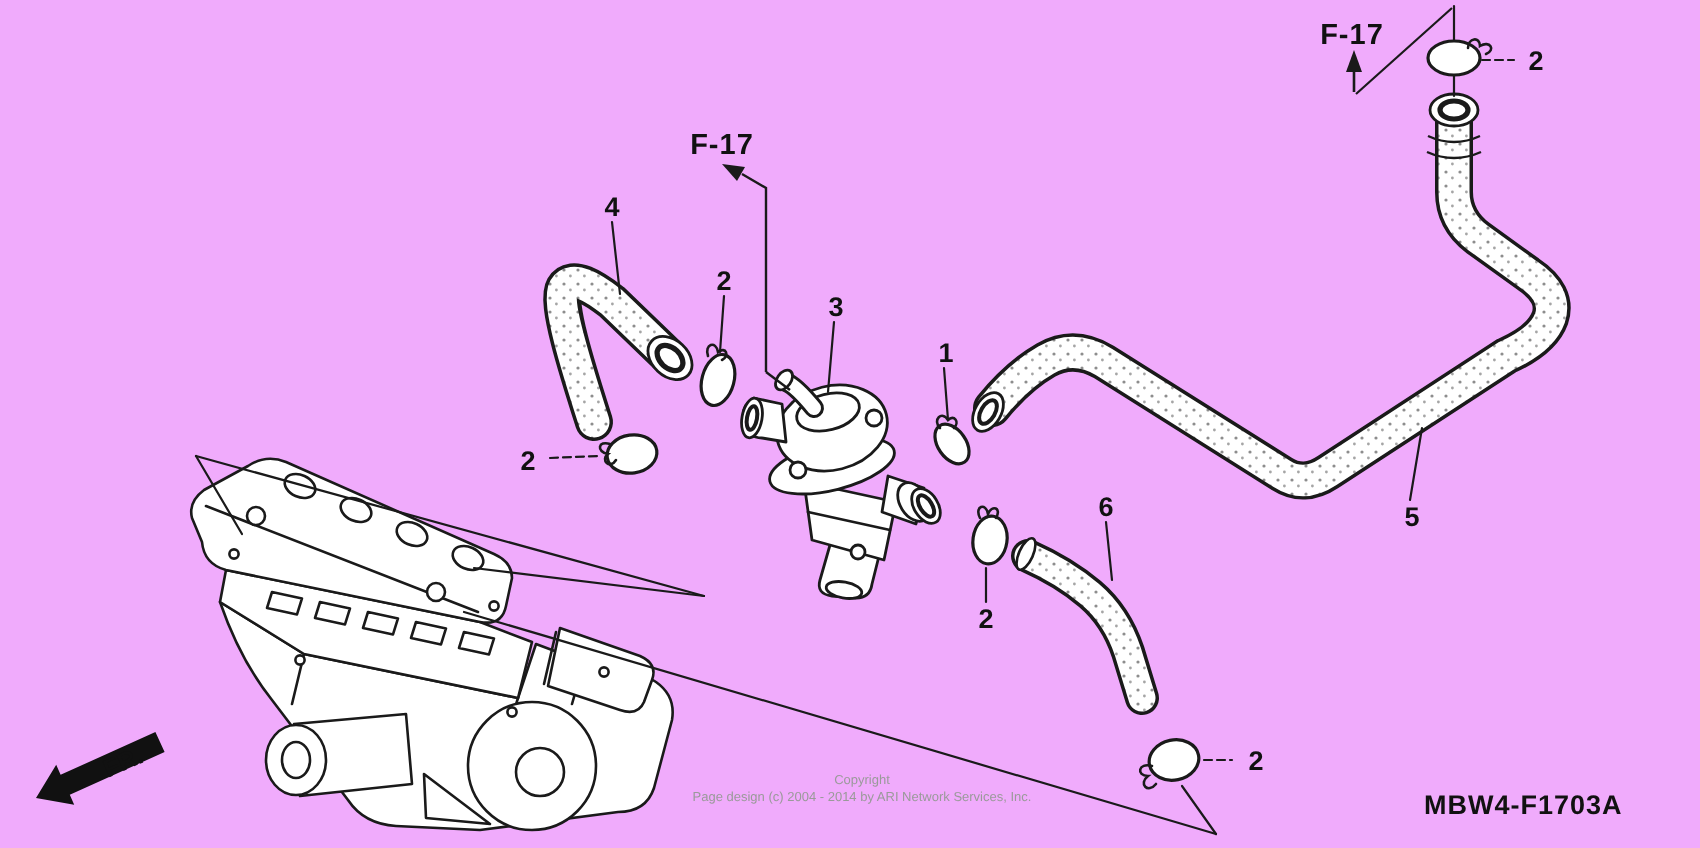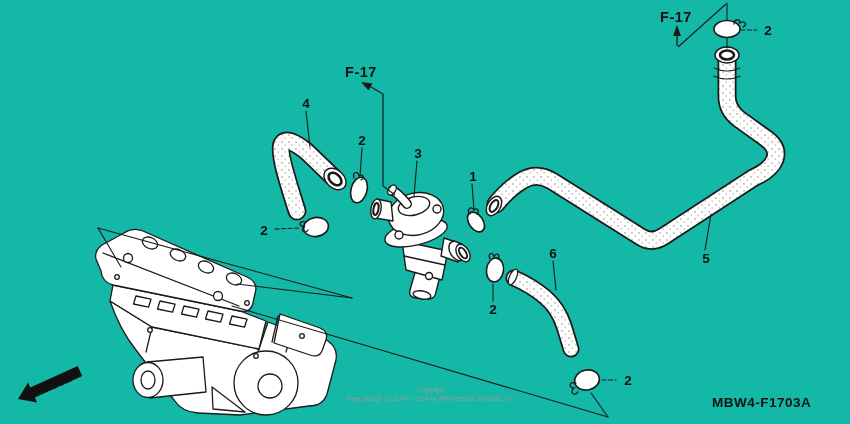--- a/index.html
+++ b/index.html
@@ -1,16 +1,16 @@
 <!DOCTYPE html>
 <html><head>
 <meta charset="utf-8">
 <style>
   html,body{margin:0;padding:0;background:#ffffff;}
-  .stage{position:relative;width:850px;height:424px;background:#14b8a6;overflow:hidden;
+  .stage{position:relative;width:850px;height:424px;background:#f0abfc;overflow:hidden;
          font-family:"Liberation Sans", sans-serif;}
   svg text{font-family:"Liberation Sans", sans-serif;}
   .callout{font-size:13.5px;font-weight:bold;fill:#111;}
   .secref{font-size:14.5px;font-weight:bold;fill:#111;letter-spacing:.5px;}
   .code{font-size:13.5px;font-weight:bold;fill:#111;letter-spacing:.5px;}
   .frlabel{font-size:12.5px;font-weight:bold;fill:#111;}
   .copy{font-size:6.5px;fill:#9a9a9a;}
 </style>
 </head>
 <body>

